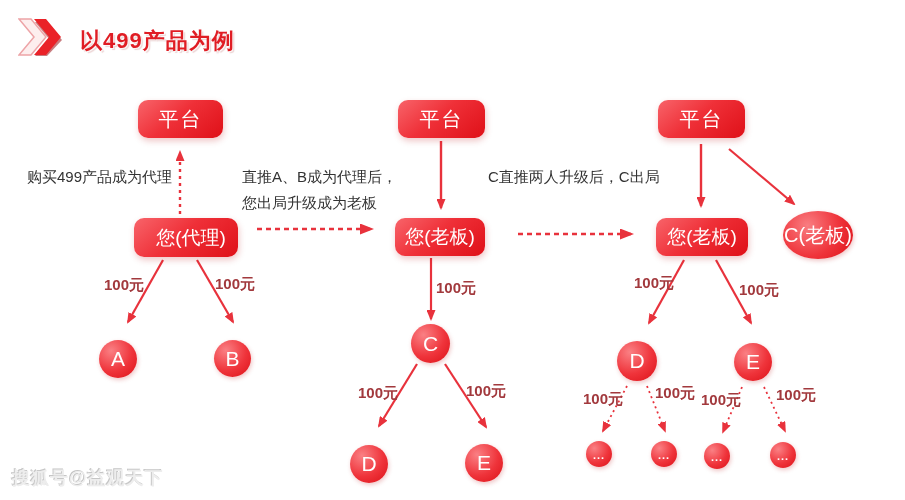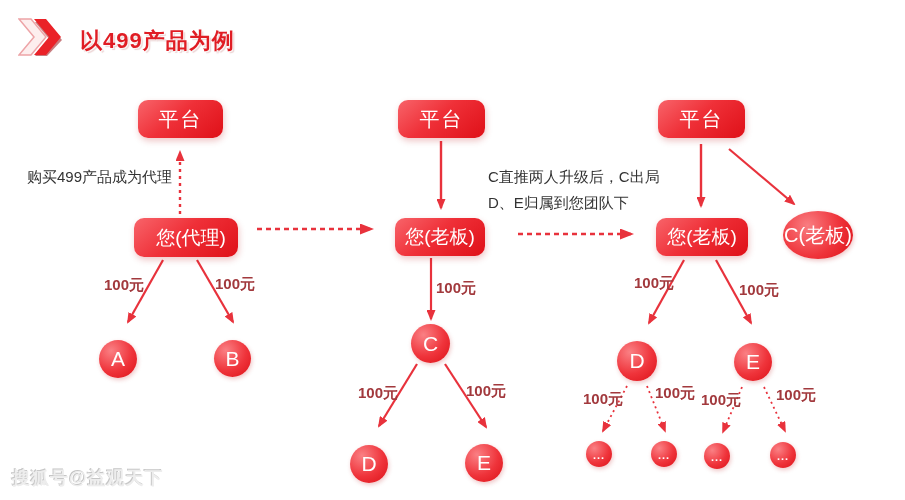--- a/index.html
+++ b/index.html
@@ -96,32 +96,35 @@
 
   <div class="rbox platform" style="left:138px;top:100px;width:85px;height:38px;">平台</div>
   <div class="note" style="left:27px;top:164px;">购买499产品成为代理</div>
   <div class="rbox person" style="left:134px;top:218px;width:94px;height:39px;padding-left:10px;">您(代理)</div>
   <span class="amt" style="left:104px;top:276px;">100元</span>
   <span class="amt" style="left:215px;top:275px;">100元</span>
   <div class="cnode" style="left:99px;top:340px;width:38px;height:38px;">A</div>
   <div class="cnode" style="left:214px;top:340px;width:37px;height:37px;">B</div>
 
   <div class="rbox platform" style="left:398px;top:100px;width:87px;height:38px;">平台</div>
+  <div class="note" style="left:242px;top:164px;">
+    <div>直推A、B成为代理后，</div>
+    <div>您出局升级成为老板</div>
+  </div>
   <div class="rbox person" style="left:395px;top:218px;width:90px;height:38px;">您(老板)</div>
   <span class="amt" style="left:436px;top:279px;">100元</span>
   <div class="cnode" style="left:411px;top:324px;width:39px;height:39px;">C</div>
   <span class="amt" style="left:358px;top:384px;">100元</span>
   <span class="amt" style="left:466px;top:382px;">100元</span>
   <div class="cnode" style="left:350px;top:445px;width:38px;height:38px;">D</div>
   <div class="cnode" style="left:465px;top:444px;width:38px;height:38px;">E</div>
 
   <div class="rbox platform" style="left:658px;top:100px;width:87px;height:38px;">平台</div>
   <div class="note" style="left:488px;top:164px;">
     <div>C直推两人升级后，C出局</div>
-    <div>D、E归属到您团队下</div>
   </div>
   <div class="rbox person" style="left:656px;top:218px;width:92px;height:38px;">您(老板)</div>
   <div class="ellipse" style="left:783px;top:211px;width:70px;height:48px;">C(老板)</div>
   <span class="amt" style="left:634px;top:274px;">100元</span>
   <span class="amt" style="left:739px;top:281px;">100元</span>
   <div class="cnode" style="left:617px;top:341px;width:40px;height:40px;">D</div>
   <div class="cnode" style="left:734px;top:343px;width:38px;height:38px;">E</div>
   <span class="amt" style="left:583px;top:390px;">100元</span>
   <span class="amt" style="left:655px;top:384px;">100元</span>
   <span class="amt" style="left:701px;top:391px;">100元</span>

